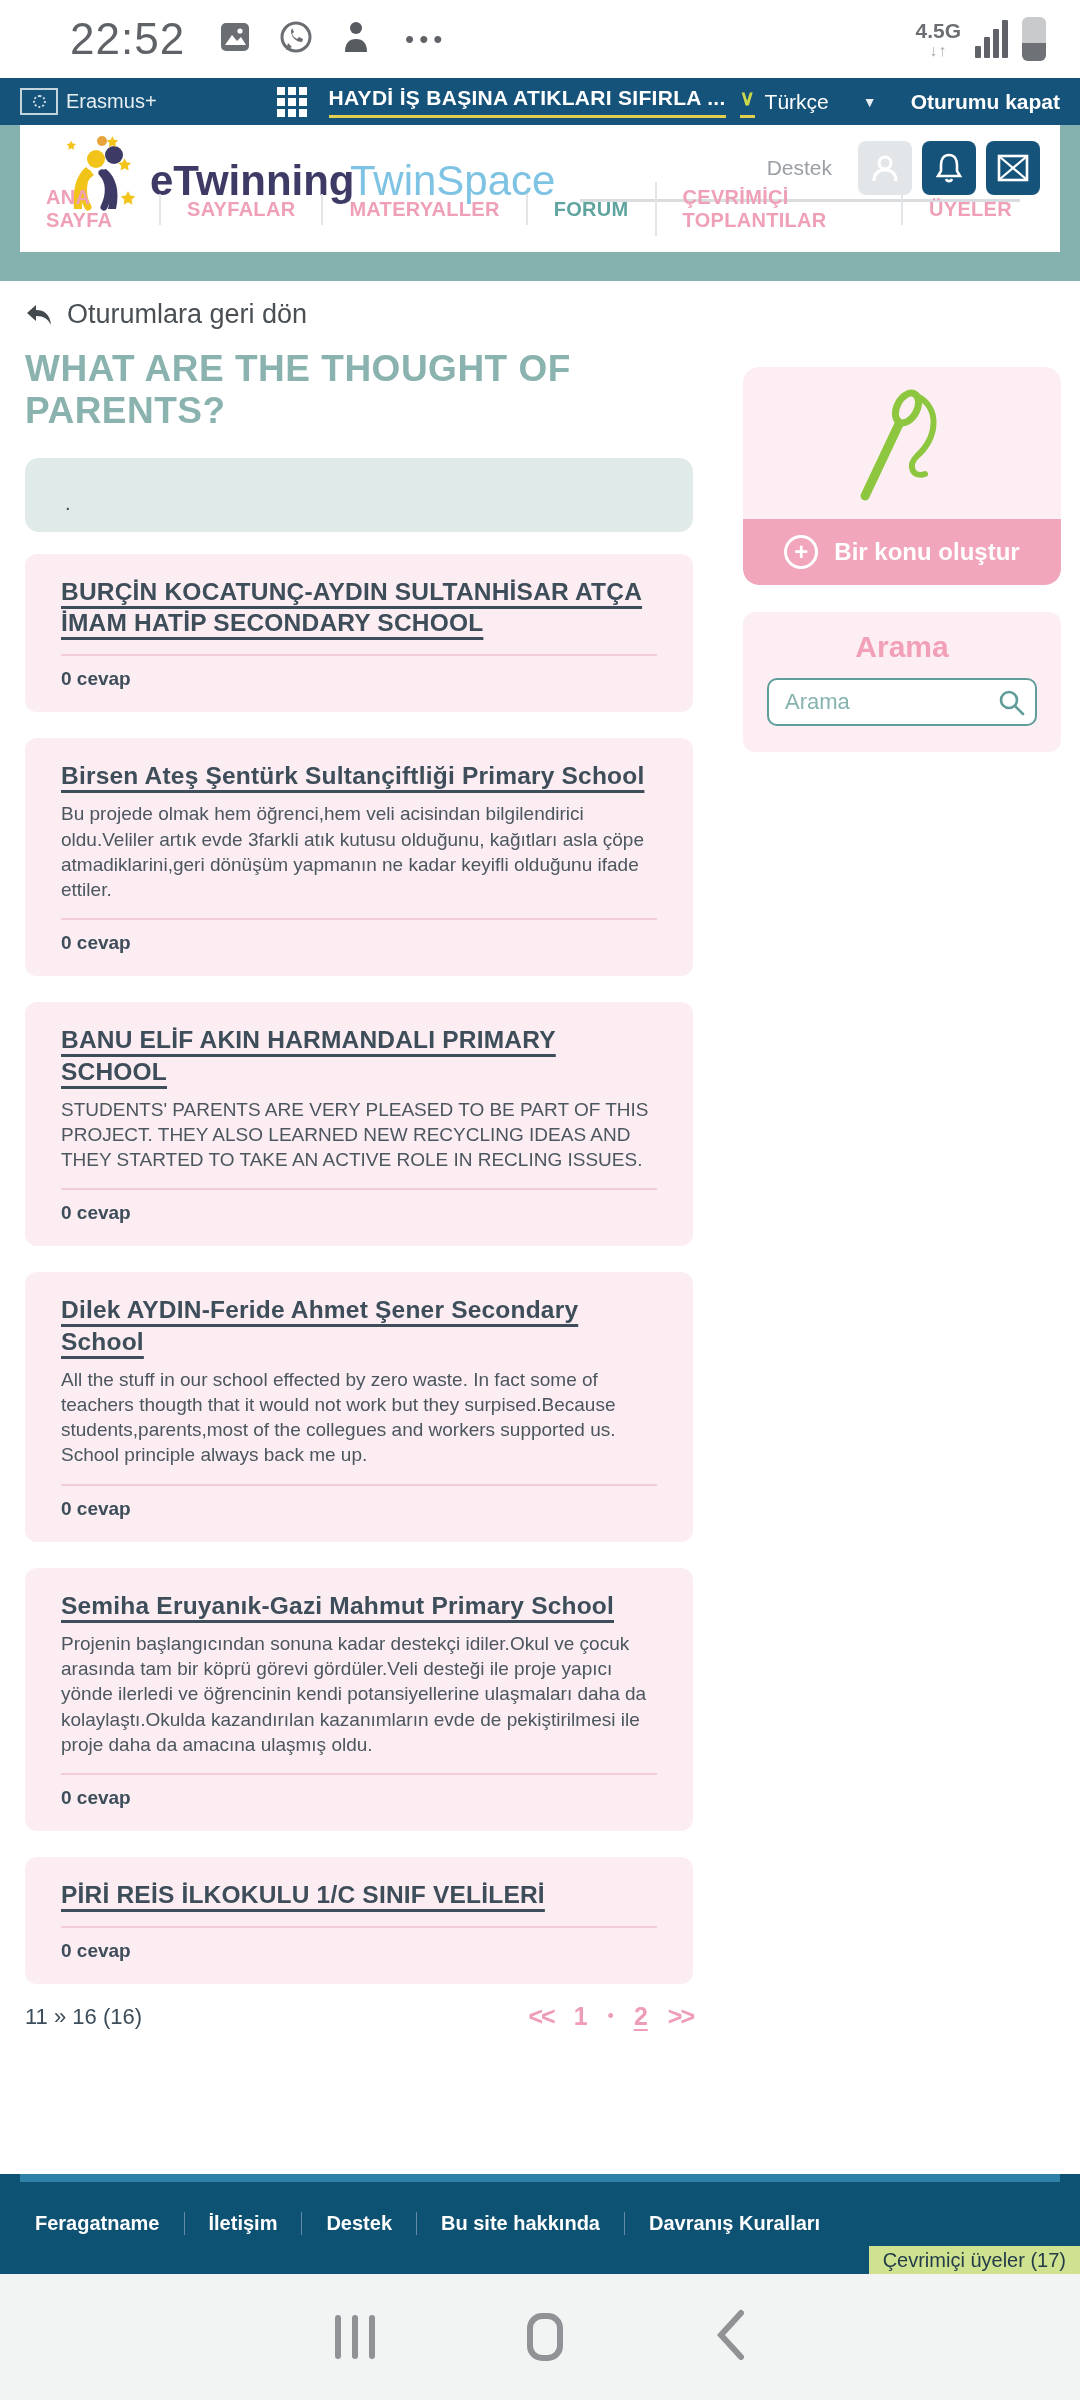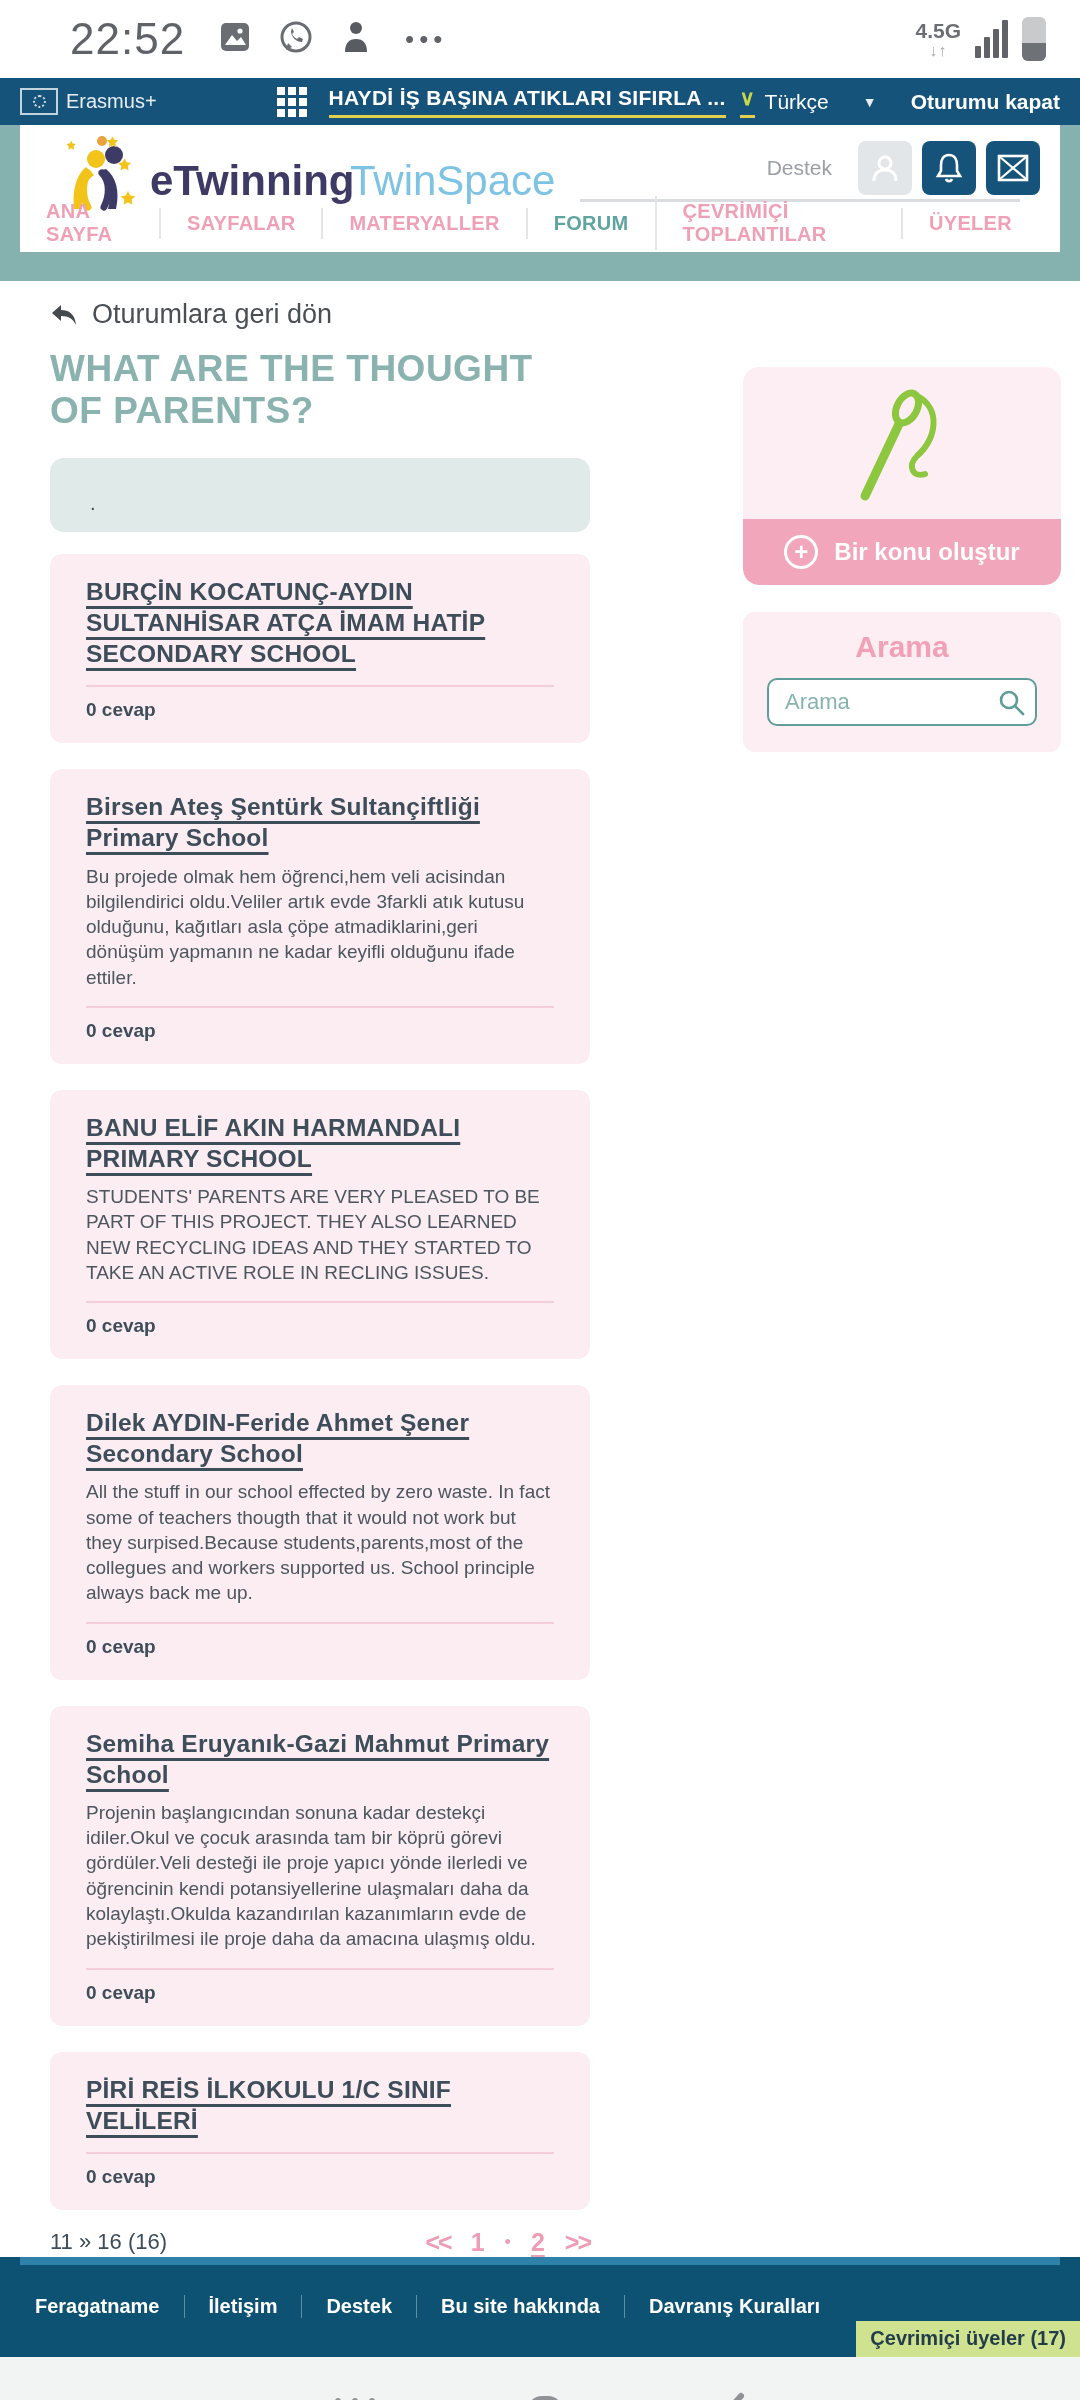--- a/index.html
+++ b/index.html
@@ -40,28 +40,28 @@
   
   .teal-band { background:#85b1ae; padding:0 20px 29px 20px; flex:0 0 auto; }
   .header-card { background:#ffffff; height:127px; position:relative; }
   .logo { position:absolute; left:38px; top:8px; }
   .logo-rule { position:absolute; left:560px; right:40px; top:74px; height:3px; background:#d9dde0; }
   .hdr-right { position:absolute; right:20px; top:16px; display:flex; align-items:center; gap:10px; }
   .destek { font-size:21px; color:#9aa0a6; margin-right:16px; }
   .hbtn { width:54px; height:54px; border-radius:8px; display:flex; align-items:center; justify-content:center; border:none; }
   .hbtn.light { background:#e2e6e9; }
   .hbtn.dark { background:#15537a; }
-  .main-nav { position:absolute; left:0; right:0; bottom:2px; display:flex; justify-content:flex-end; padding-right:22px; align-items:center; }
+  .main-nav { position:absolute; left:0; right:0; bottom:16px; display:flex; justify-content:flex-end; padding-right:22px; align-items:center; }
   .nav-item { font-size:20px; font-weight:bold; color:#efa0b6; padding:4px 26px; letter-spacing:.3px; }
   .nav-item + .nav-item { border-left:2px solid #e3e5e7; }
   .nav-item.active { color:#5fa49e; }
 
   
   .page-body { flex:1 1 auto; position:relative; background:#ffffff; }
-  .content-col { width:540px; margin-left:50px; }
+  .content-col { width:668px; margin-left:25px; }
   .back-row { margin-top:18px; display:flex; align-items:center; gap:14px; color:#4a4f54; }
   .back-row span { font-size:27px; }
   .page-title { margin-top:18px; font-size:37px; font-weight:bold; color:#8ab2af; letter-spacing:.5px; }
   .desc-box { margin-top:26px; height:74px; background:#e0eae9; border-radius:14px; padding:34px 40px 0 40px; font-size:20px; color:#44494d; }
 
   .post-list { margin-top:22px; display:flex; flex-direction:column; gap:26px; }
   .post-card { background:#fcedf2; border-radius:12px; padding:22px 36px 16px 36px; }
   .post-title { font-size:24.5px; line-height:1.27; font-weight:bold; color:#3d4d59;
                 text-decoration:underline; text-decoration-thickness:2.5px; text-underline-offset:6px; letter-spacing:.2px; }
   .post-body { margin-top:10px; font-size:19px; line-height:1.33; color:#4b565f; }
@@ -92,22 +92,22 @@
   .search-input::placeholder { color:#86b3b0; opacity:1; }
   .search-icon { position:absolute; right:12px; top:10px; }
 
   
   .site-footer { flex:0 0 auto; height:100px; background:#0d5173; position:relative; }
   .footer-strip { position:absolute; top:0; left:20px; right:20px; height:8px; background:#2e81a9; }
   .footer-links { position:absolute; left:35px; top:38px; display:flex; align-items:center; }
   .footer-link { font-size:20px; font-weight:bold; color:#ffffff; padding:0 24px; }
   .footer-link:first-child { padding-left:0; }
   .footer-link + .footer-link { border-left:1px solid rgba(255,255,255,.35); }
-  .online-badge { position:absolute; right:0; bottom:0; height:36px; background:#cfe290; color:#233c49;
-                  font-size:20px; display:flex; align-items:center; padding:0 14px;font-weight:bold; }
+  .online-badge { position:absolute; right:0; bottom:0; height:28px; background:#cfe290; color:#233c49;
+                  font-size:20px; display:flex; align-items:center; padding:0 14px; }
 
   
   .sys-nav { flex:0 0 auto; height:126px; background:#f2f3f3; display:flex; align-items:center; justify-content:center; gap:152px; }
   .recents-icon { display:flex; gap:11px; }
   .recents-icon i { width:6px; height:44px; background:#909396; border-radius:3px; display:block; }
   .home-icon { width:36px; height:48px; border:6px solid #909396; border-radius:15px; }
 </style>
 </head>
 <body>
 

